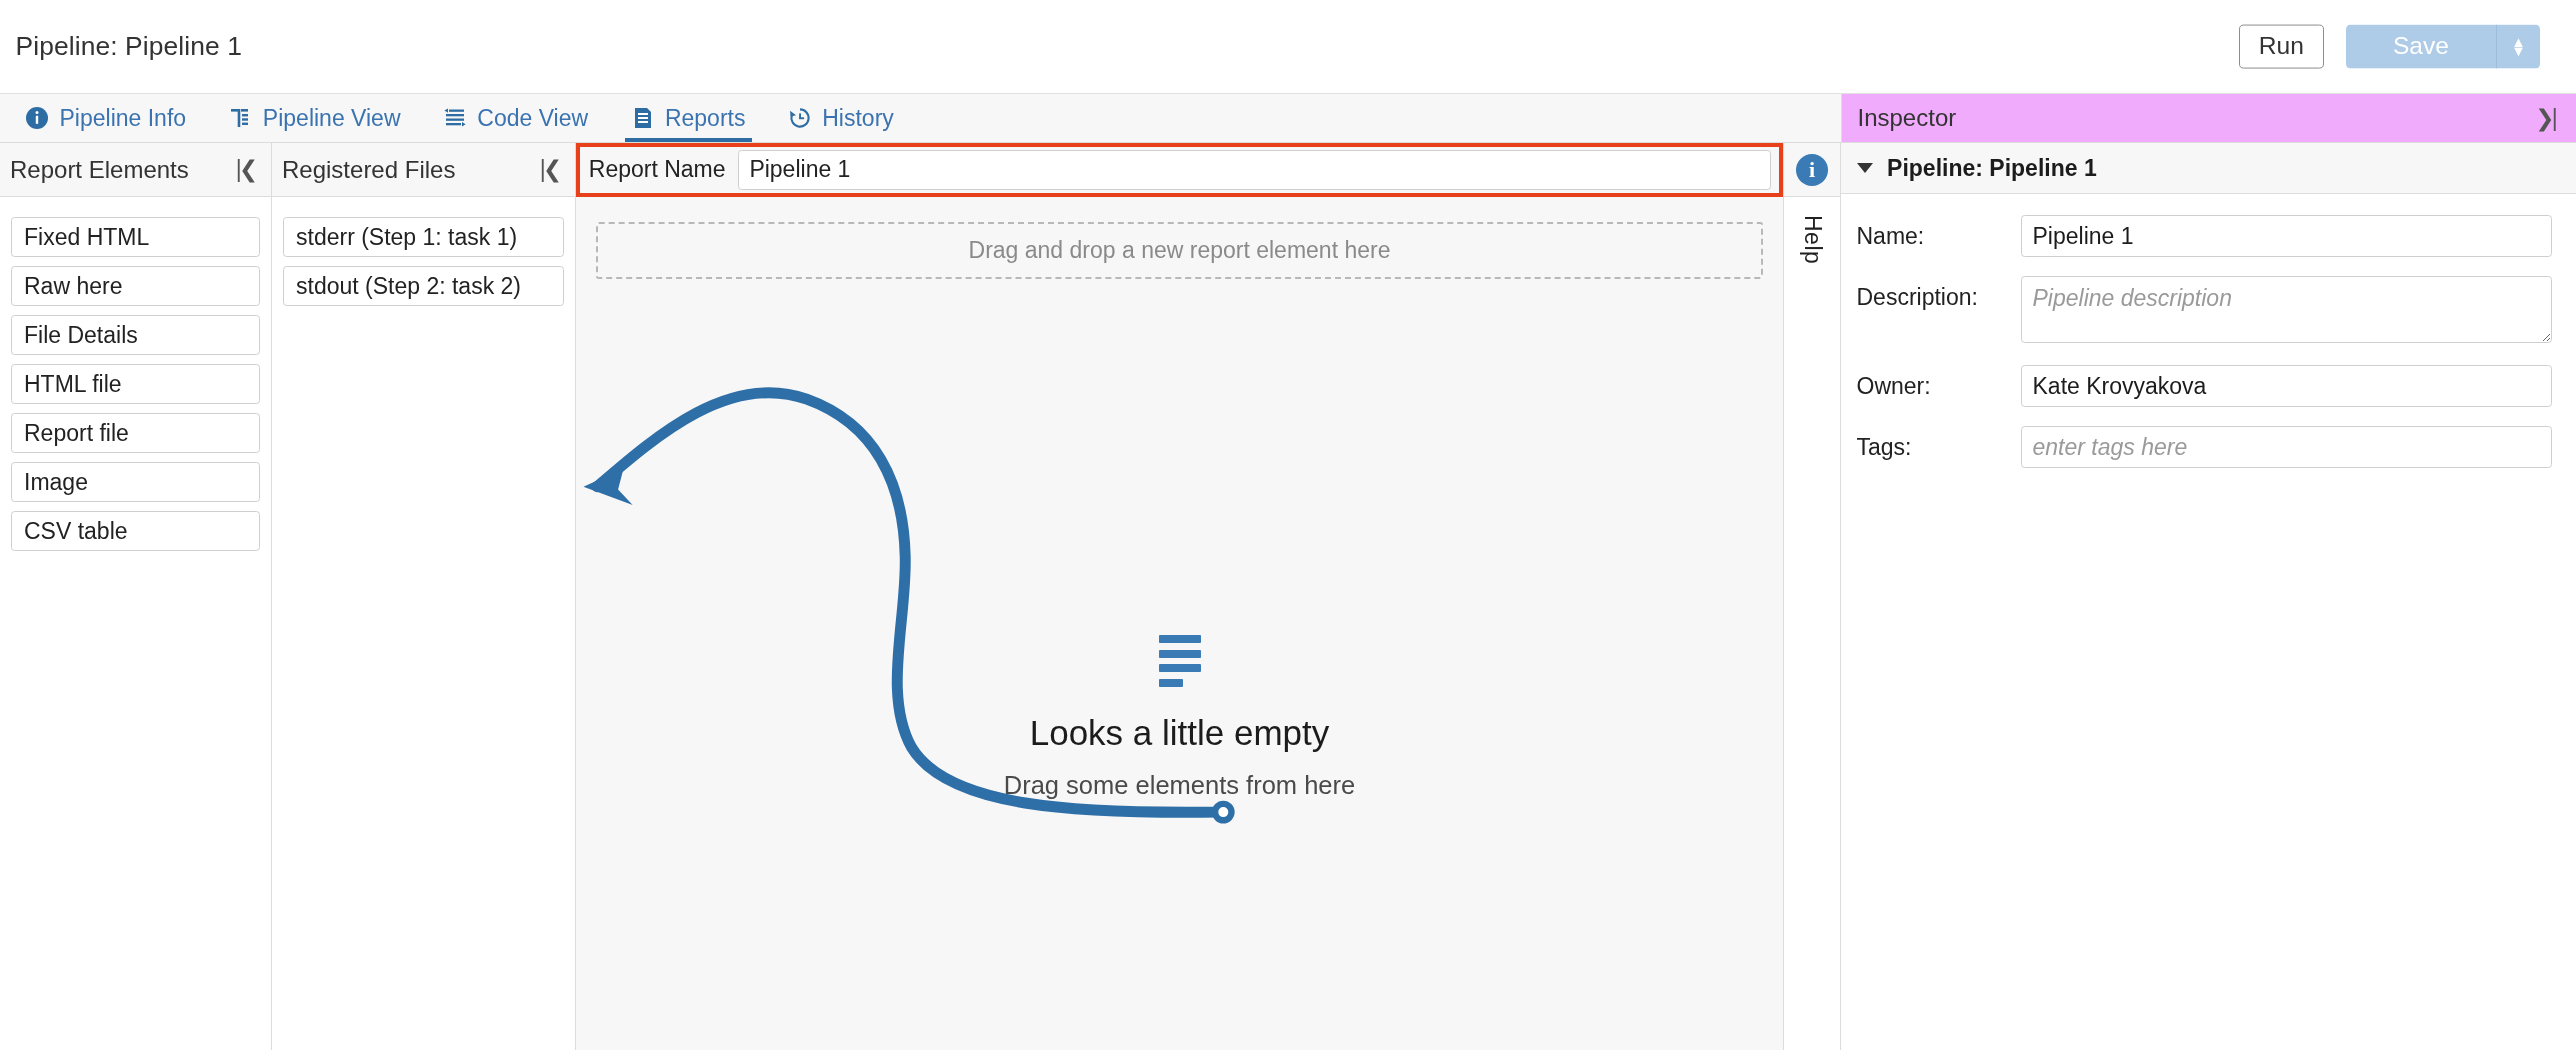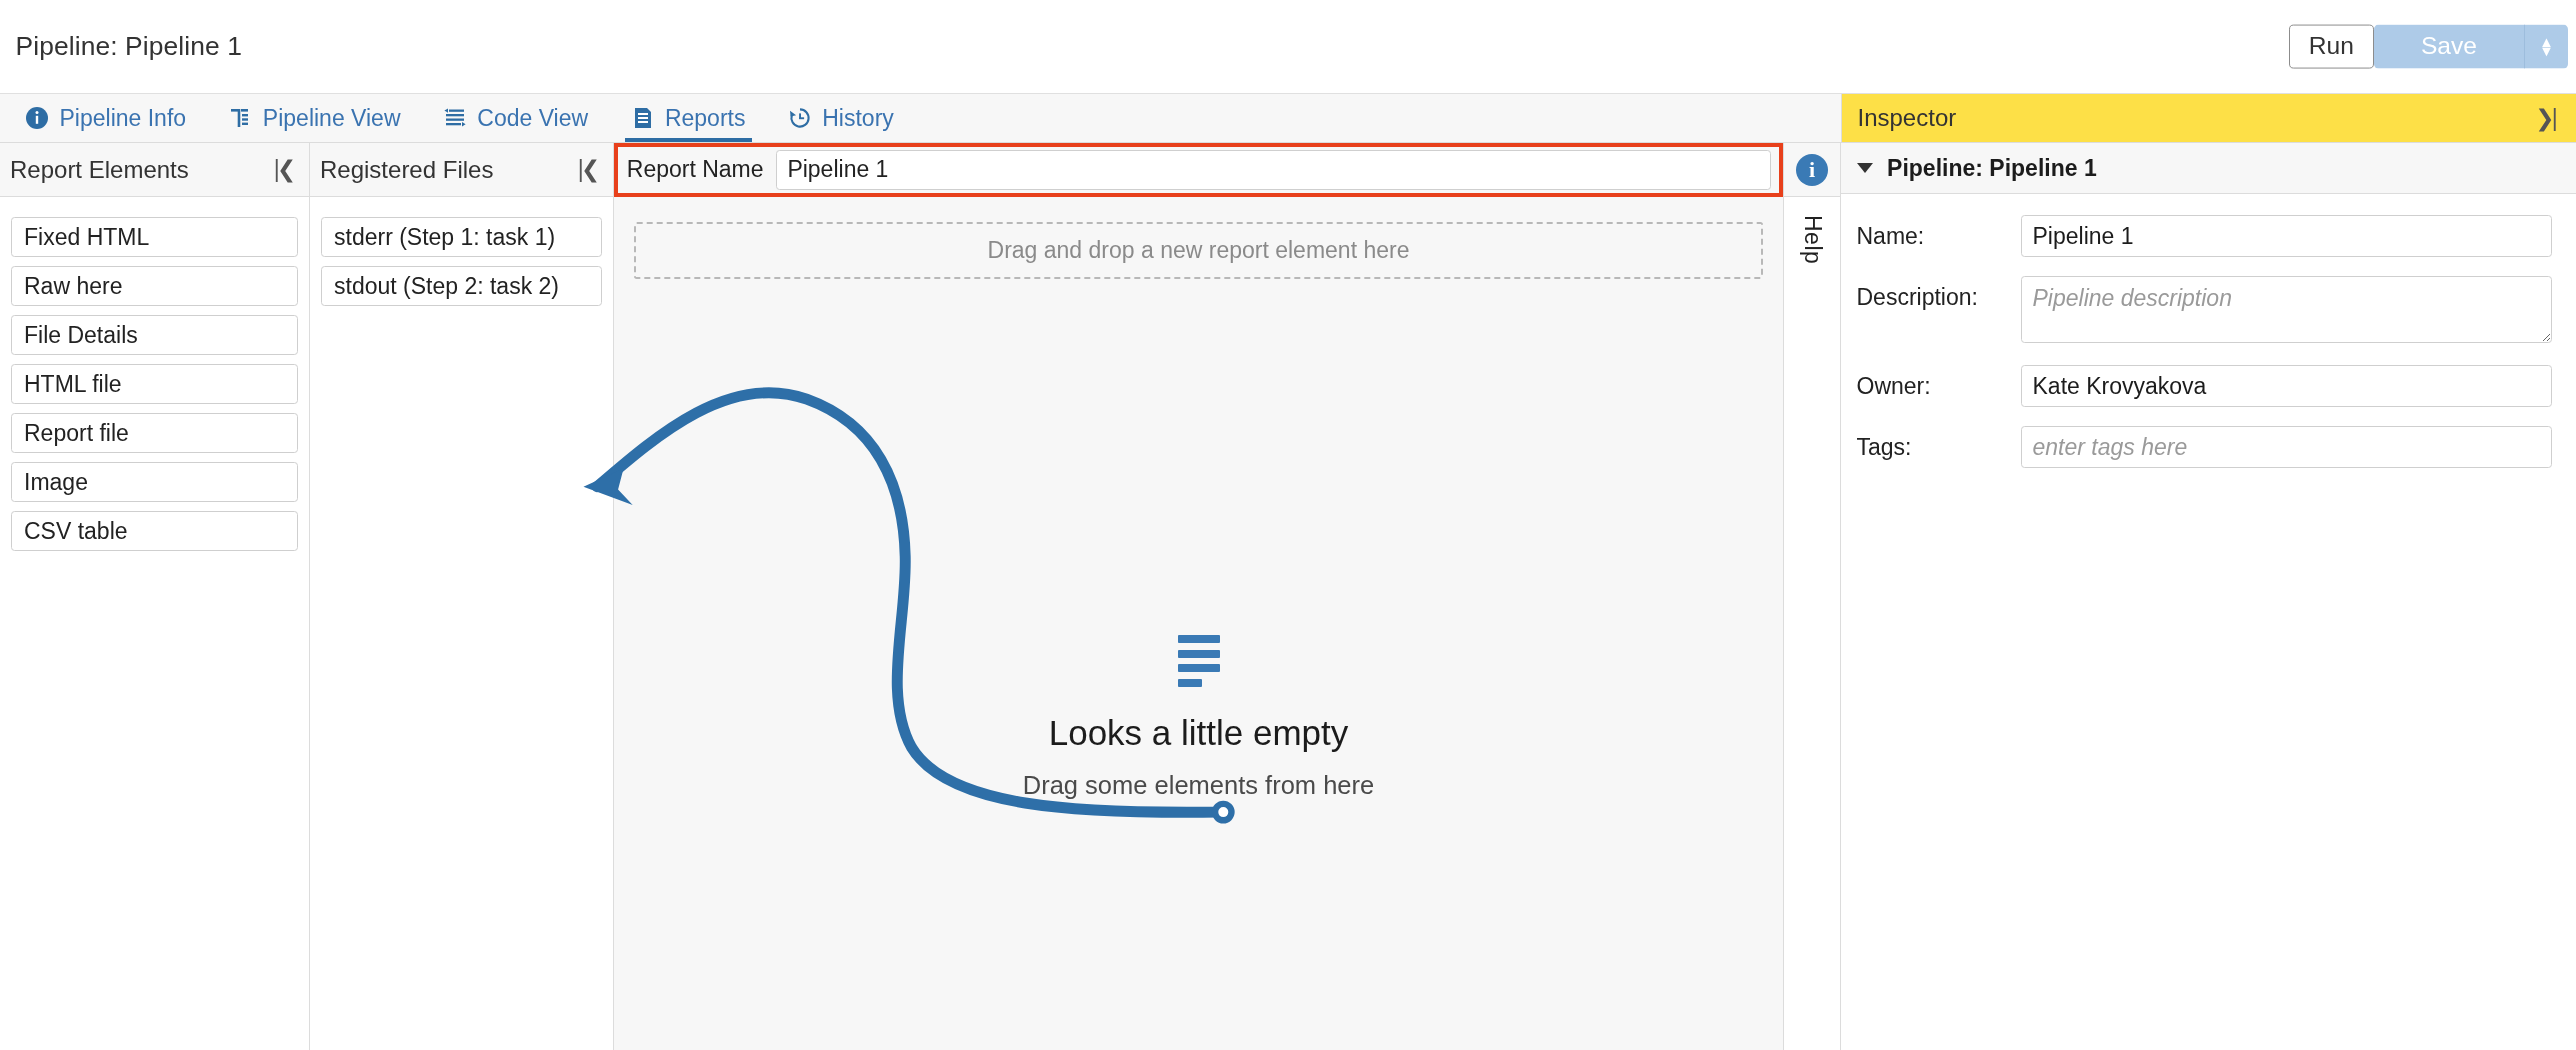--- a/index.html
+++ b/index.html
@@ -21,25 +21,26 @@
     align-items: center;
   }
   .app-title {
     font-size: 26.4px;
     color: #333333;
     padding-left: 15.5px;
     letter-spacing: 0.1px;
   }
   .titlebar-actions {
     position: absolute;
-    right: 8px;
+    right: 36px;
     top: 50%;
     transform: translateY(-50%);
     display: flex;
     align-items: center;
+    gap: 22px;
   }
   .btn-run {
     background: #ffffff;
     border: 1.4px solid #8c8c8c;
     border-radius: 4.6px;
     color: #333333;
     font-size: 24.6px;
     padding: 6.4px 19px 8.2px;
     font-family: "Liberation Sans", sans-serif;
     cursor: pointer;
@@ -100,21 +101,21 @@
     background: #2e6da4;
   }
   .tab-ico { display: flex; align-items: center; justify-content: center; width: 24px; height: 24px; }
   .inspector-head {
     width: 735px;
     border-left: 0.9px solid #dcdcdc;
     display: flex;
     align-items: center;
     justify-content: space-between;
     padding: 0 21px 0 15.5px;
-    background: #fde047;
+    background: #f0abfc;
   }
   .inspector-title { font-size: 24px; color: #333333; }
   .collapse-right {
     font-size: 23px;
     color: #555555;
     letter-spacing: -2.7px;
     cursor: pointer;
     font-family: "Liberation Sans", sans-serif;
   }
 
@@ -129,21 +130,21 @@
     display: flex;
     align-items: center;
     justify-content: space-between;
     padding: 0 15.5px 0 10px;
   }
   .panel-head-title { font-size: 24px; color: #333333; }
   .collapse-left {
     font-size: 23px; color: #555555; letter-spacing: -2.7px; cursor: pointer;
   }
 
-  .panel-report-elements { width: 310px; border-right: 0.9px solid #dcdcdc; }
+  .panel-report-elements { width: 272px; border-right: 0.9px solid #dcdcdc; }
   .panel-registered-files { width: 304px; border-right: 0.9px solid #dcdcdc; }
   .panel-list { padding: 20px 11px 0 11px; display: flex; flex-direction: column; gap: 9px; }
   .draggable-item {
     border: 0.9px solid #cfcfcf;
     border-radius: 3.6px;
     background: #ffffff;
     height: 40px;
     display: flex;
     align-items: center;
     padding: 0 12px;

